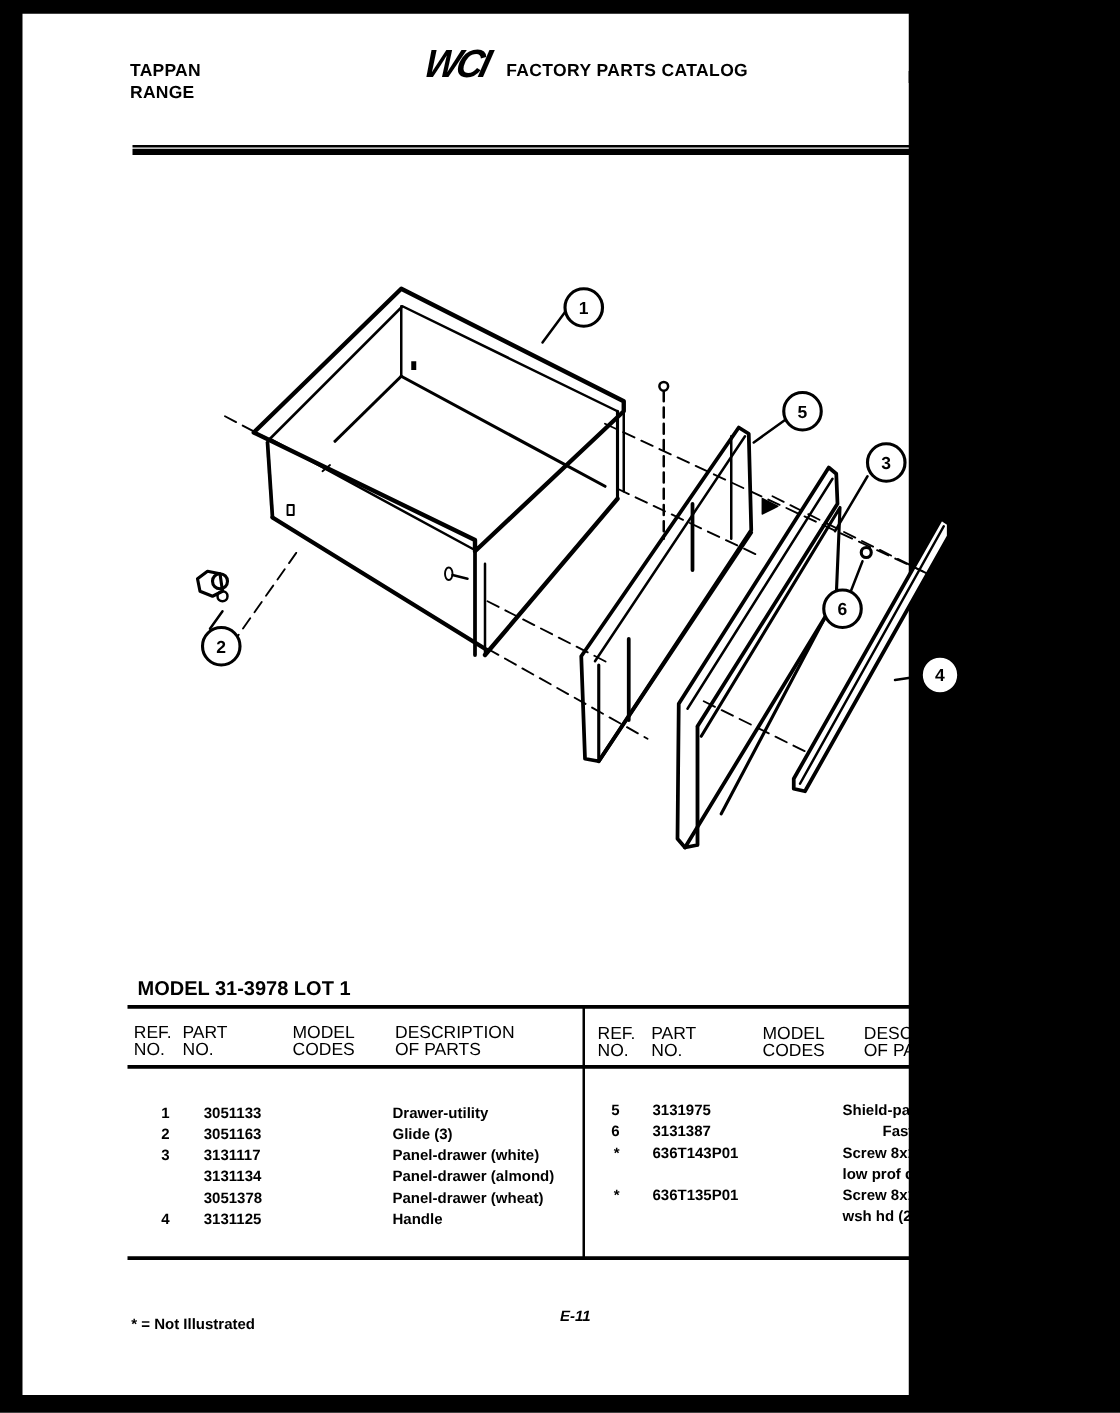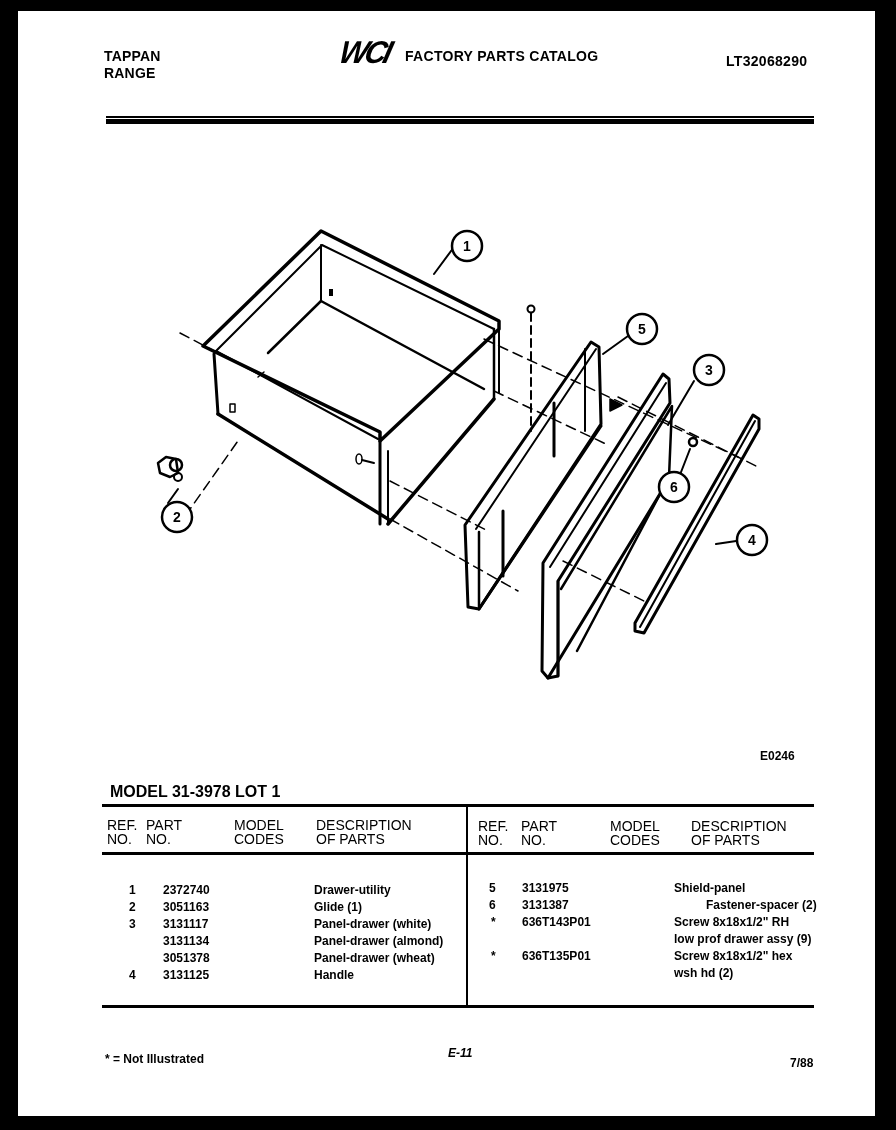--- a/index.html
+++ b/index.html
@@ -1,18 +1,18 @@
 <!DOCTYPE html>
 <html><head>
   <meta charset="utf-8">
   <style>
     * { margin: 0; padding: 0; box-sizing: border-box; }
     html, body { width: 896px; height: 1130px; background: #000; overflow: hidden; }
     body { position: relative; font-family: "Liberation Sans", sans-serif; color: #000; }
-    .page { position: absolute; left: 18px; top: 11px; width: 857px; height: 1105px; background: #fff; }
+    .page { position: absolute; left: 18px; top: 11px; width: 709px; height: 1105px; background: #fff; }
     .abs { position: absolute; }
     .brand { left: 86px; top: 37px; font-size: 14px; font-weight: bold; line-height: 17px; letter-spacing: 0.2px; }
     .logo { left: 322px; top: 26px; font-size: 30px; font-weight: bold; font-style: italic; letter-spacing: -3px; transform: skewX(-14deg) scaleY(1.05); line-height: 30px; }
     .catalog-title { left: 373px; top: 37px; font-size: 14px; font-weight: bold; letter-spacing: 0.3px; padding-left: 14px; }
     .doc-id { left: 708px; top: 42px; font-size: 14px; font-weight: bold; letter-spacing: 0.3px; }
     .rule-thin { left: 88px; top: 105px; width: 708px; height: 2px; background: #000; }
     .rule-thick { left: 88px; top: 108px; width: 708px; height: 5px; background: #000; }
     .fig-code { left: 742px; top: 738px; font-size: 12px; font-weight: bold; }
     .model-line { left: 92px; top: 772px; font-size: 16px; font-weight: bold; }
     .tline { background: #000; position: absolute; }
@@ -193,27 +193,27 @@
       <div>CODES</div>
   </div>
   <div class="abs hdr" style="left:673px; top:808px;">
     <div>DESCRIPTION</div>
       <div>OF PARTS</div>
   </div>
 
   <div class="abs" style="left:0; top:871px;">
     <div class="row abs" style="top:0;">
       <span class="abs" style="left:111px;">1</span>
-      <span class="abs" style="left:145px;">2372740</span>
+      <span class="abs" style="left:145px;">3051133</span>
       <span class="abs" style="left:296px;">Drawer-utility</span>
     </div>
     <div class="row abs" style="top:17px;">
       <span class="abs" style="left:111px;">2</span>
       <span class="abs" style="left:145px;">3051163</span>
-      <span class="abs" style="left:296px;">Glide (1)</span>
+      <span class="abs" style="left:296px;">Glide (3)</span>
     </div>
     <div class="row abs" style="top:34px;">
       <span class="abs" style="left:111px;">3</span>
       <span class="abs" style="left:145px;">3131117</span>
       <span class="abs" style="left:296px;">Panel-drawer (white)</span>
     </div>
     <div class="row abs" style="top:51px;">
       <span class="abs" style="left:111px;"></span>
       <span class="abs" style="left:145px;">3131134</span>
       <span class="abs" style="left:296px;">Panel-drawer (almond)</span>

